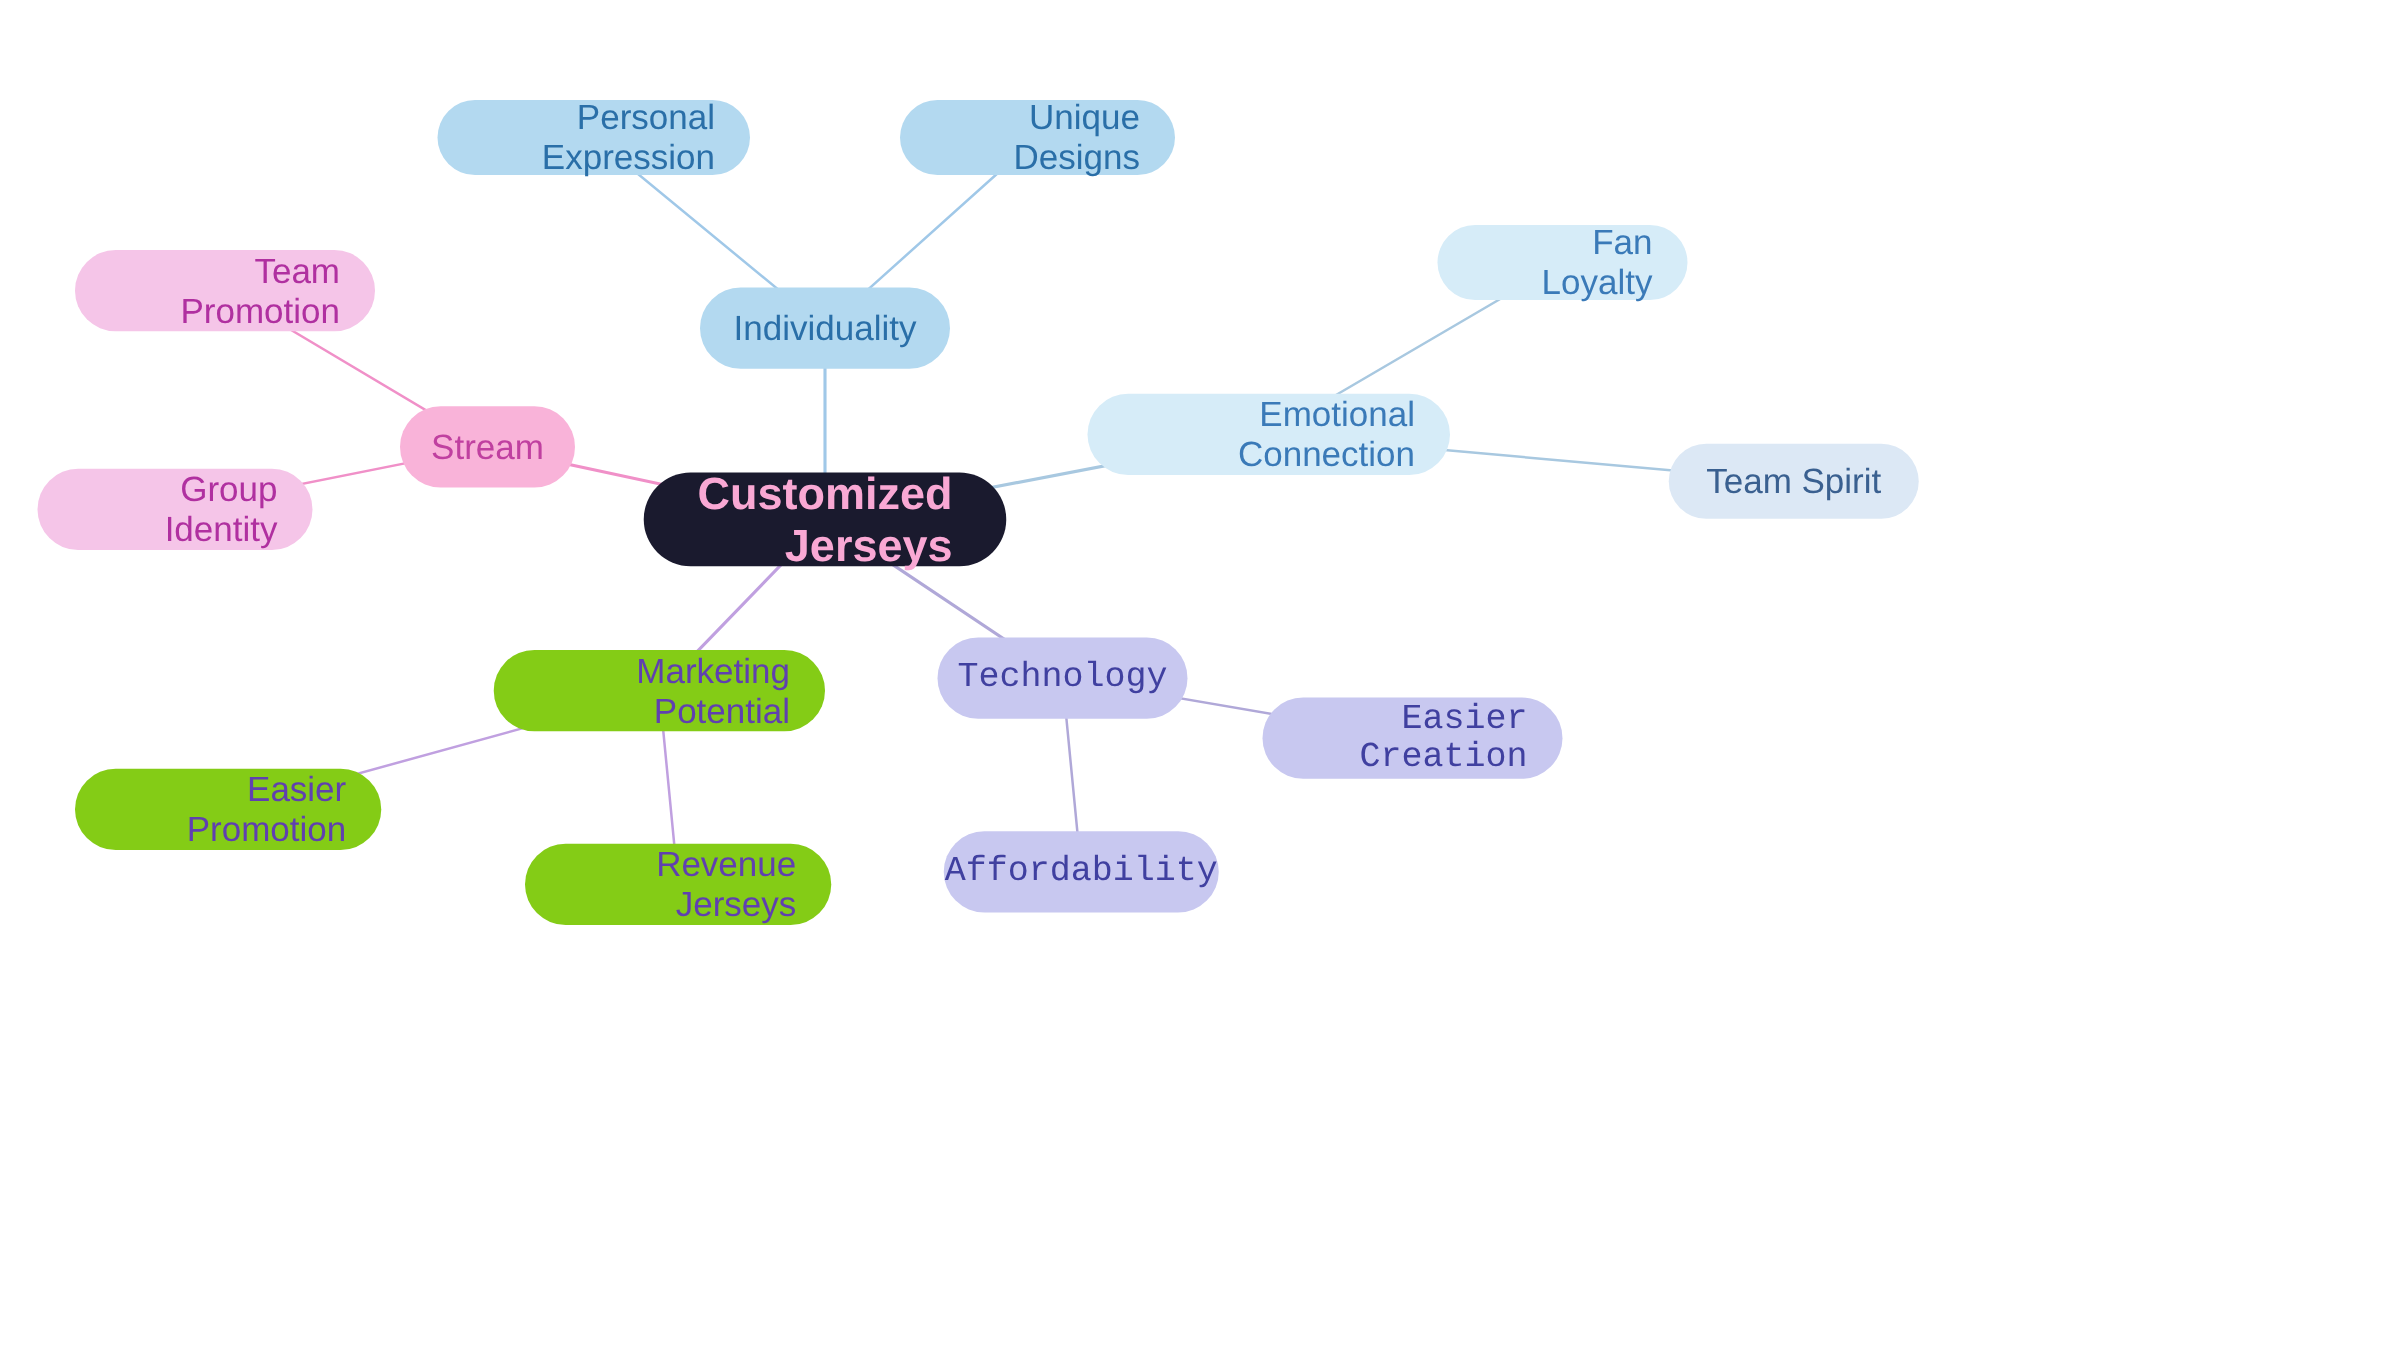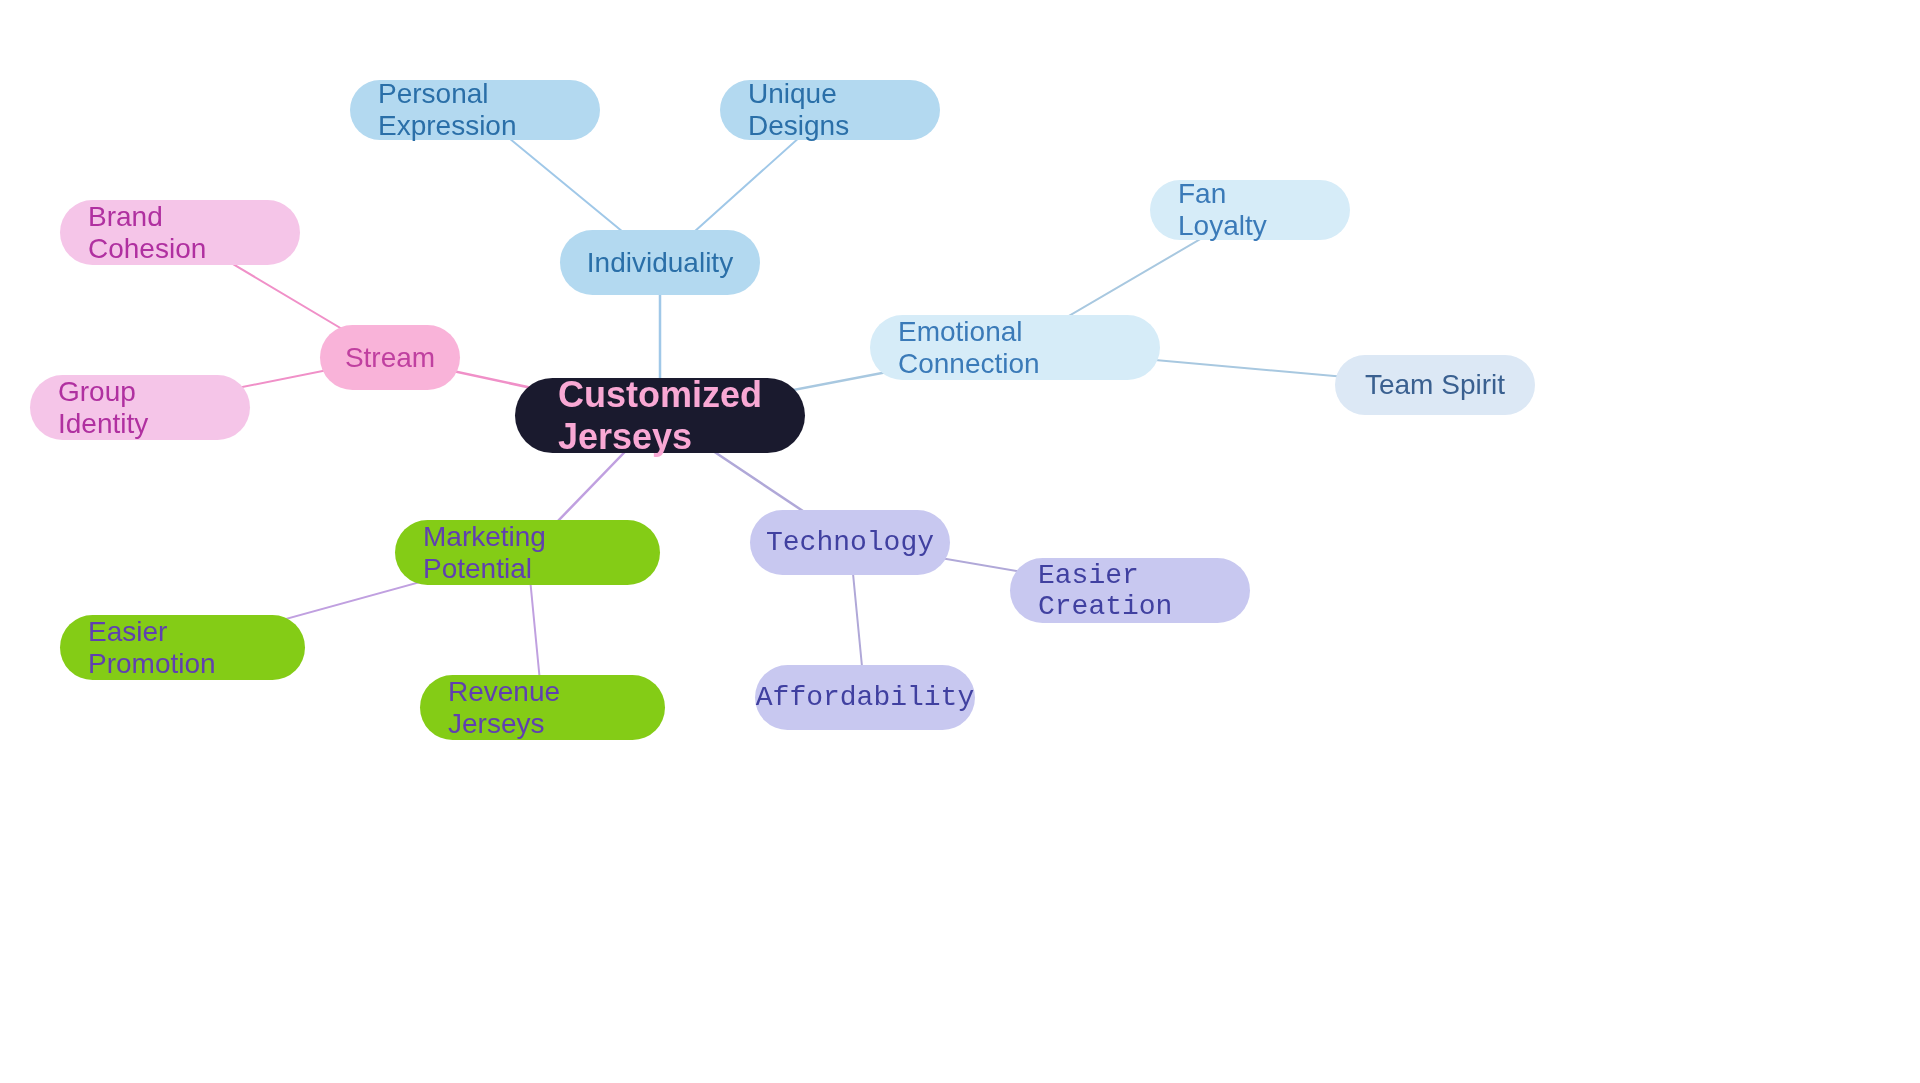--- a/index.html
+++ b/index.html
@@ -16,21 +16,21 @@
       width: 1920px;
       height: 1083px;
       pointer-events: none;
     }
     .node {
       position: absolute;
       display: flex;
       align-items: center;
       justify-content: center;
       border-radius: 50px;
-      text-align: left;
+      text-align: right;
       font-size: 28px;
       font-weight: 500;
       padding: 14px 28px;
     }
     .node-center {
       background: #1a1a2e;
       color: #f9a8d4;
       font-size: 36px;
       font-weight: 600;
       border-radius: 50px;
@@ -90,21 +90,21 @@
 <div class="node node-center" style="left:515px; top:378px; width:290px; height:75px;">Customized Jerseys</div>
 
 <div class="node node-blue" style="left:560px; top:230px; width:200px; height:65px;">Individuality</div>
 
 <div class="node node-blue" style="left:350px; top:80px; width:250px; height:60px;">Personal Expression</div>
 
 <div class="node node-blue" style="left:720px; top:80px; width:220px; height:60px;">Unique Designs</div>
 
 <div class="node node-pink" style="left:320px; top:325px; width:140px; height:65px;">Stream</div>
 
-<div class="node node-pink-mid" style="left:60px; top:200px; width:240px; height:65px;">Brand Cohesion</div>
+<div class="node node-pink-mid" style="left:60px; top:200px; width:240px; height:65px;">Team Promotion</div>
 
 <div class="node node-pink-mid" style="left:30px; top:375px; width:220px; height:65px;">Group Identity</div>
 
 <div class="node node-blue-light" style="left:870px; top:315px; width:290px; height:65px;">Emotional Connection</div>
 
 <div class="node node-blue-light" style="left:1150px; top:180px; width:200px; height:60px;">Fan Loyalty</div>
 
 <div class="node node-blue-pale" style="left:1335px; top:355px; width:200px; height:60px;">Team Spirit</div>
 
 <div class="node node-purple-light" style="left:395px; top:520px; width:265px; height:65px;">Marketing Potential</div>

